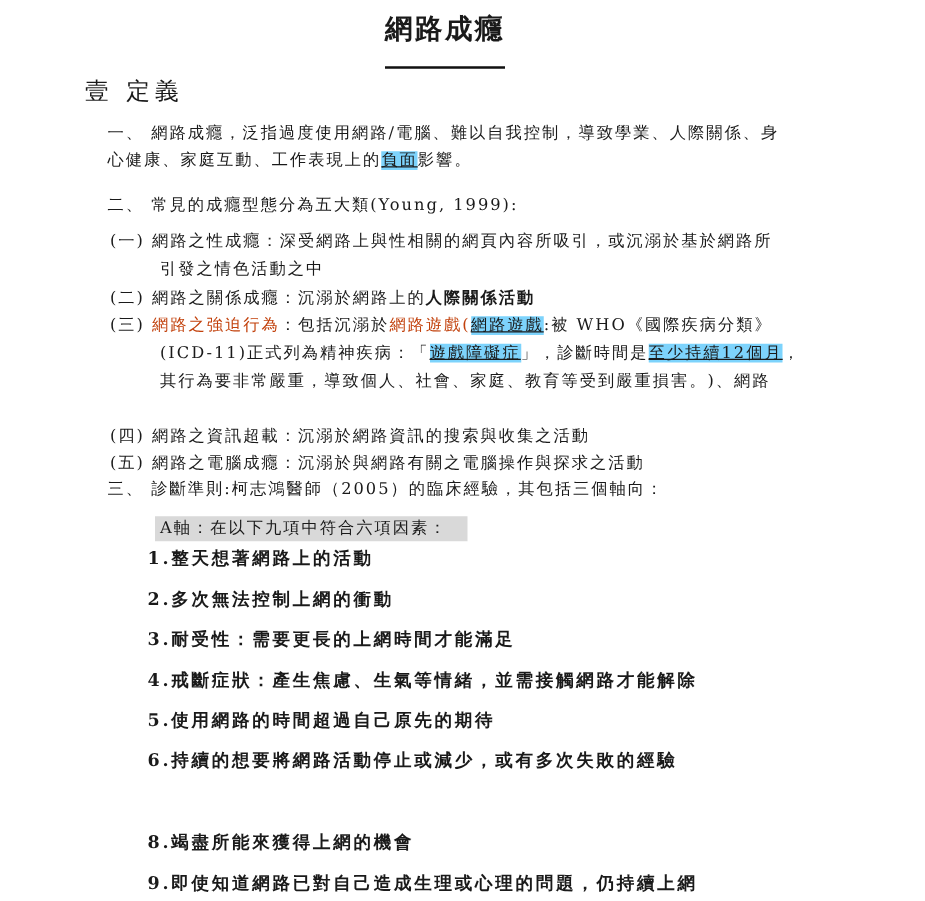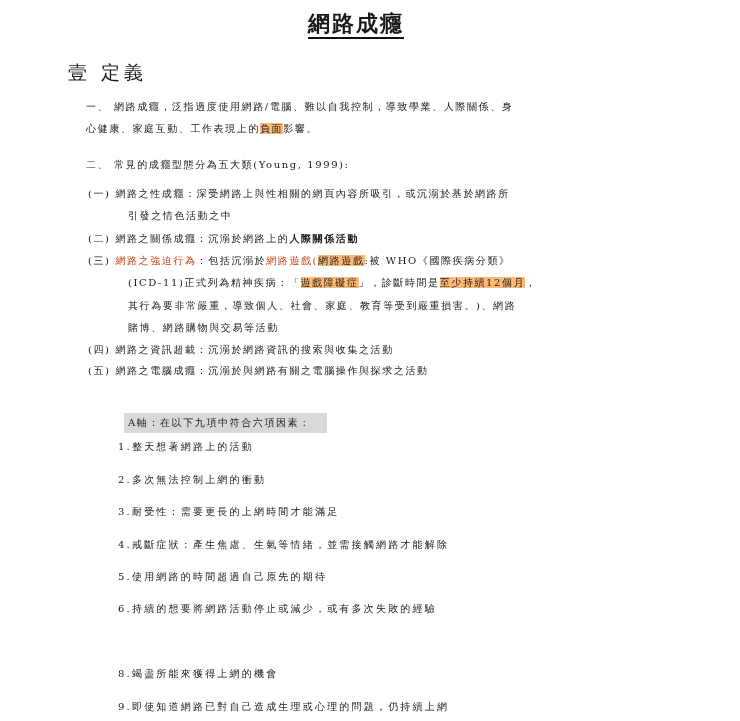--- a/index.html
+++ b/index.html
@@ -21,38 +21,38 @@
       width: 740px; height: 721px;
     }
     .abs { position: absolute; white-space: nowrap; }
     .title {
       left: 308px; top: 10px;
       font-size: 22px;
       font-weight: bold;
       letter-spacing: 2px;
       border-bottom: 2px solid #111;
       line-height: 26px;
-      padding-bottom: 1px;
+      padding-bottom: 17px;
     }
     .section-heading {
       left: 56px; top: 60px;
       font-size: 19px;
       letter-spacing: 4px;
       margin-left: 12px;
     }
     .txt {
-      font-size: 10px;
+      font-size: 13px;
       line-height: 20px;
       letter-spacing: 1.6px;
     }
-    .hl { background: #fdba74; }
+    .hl { background: #7dd3fc; text-decoration: underline; }
     .red { color: #c2410c; }
     .bold { font-weight: bold; }
     .gray-bg { background: #d9d9d9; padding: 0 16px 0 4px; }
-    .item { font-size: 10px; letter-spacing: 2.2px; line-height: 20px; }
+    .item { font-size: 14px; letter-spacing: 2.2px; line-height: 20px; font-weight: bold; }
   </style>
 </head>
 <body>
 
 <div class="page">
 
   <div class="abs title">網路成癮</div>
 
   <div class="abs section-heading">壹 定義</div>
 
@@ -70,25 +70,25 @@
     <span>(二) 網路之關係成癮：沉溺於網路上的</span><span class="bold">人際關係活動</span>
   </div>
 
   <div class="abs txt" style="left:88px; top:251px;">
     <span>(三) </span><span class="red">網路之強迫行為</span><span>：包括沉溺於</span><span class="red">網路遊戲(</span><span class="hl">網路遊戲</span><span>:被 WHO《國際疾病分類》</span>
   </div>
   <div class="abs txt" style="left:128px; top:273px;">
     <span>(ICD-11)正式列為精神疾病：「</span><span class="hl">遊戲障礙症</span><span>」，診斷時間是</span><span class="hl">至少持續12個月</span><span>，</span>
   </div>
   <div class="abs txt" style="left:128px; top:296px;">其行為要非常嚴重，導致個人、社會、家庭、教育等受到嚴重損害。)、網路</div>
-  <div class="abs txt" style="left:128px; top:318px;">賭博、網路購物與交易等活動</div>
 
   <div class="abs txt" style="left:88px; top:340px;">(四) 網路之資訊超載：沉溺於網路資訊的搜索與收集之活動</div>
   <div class="abs txt" style="left:88px; top:361px;">(五) 網路之電腦成癮：沉溺於與網路有關之電腦操作與探求之活動</div>
 
+  <div class="abs txt" style="left:86px; top:382px;">三、 診斷準則:柯志鴻醫師（2005）的臨床經驗，其包括三個軸向：</div>
 
   <div class="abs txt gray-bg" style="left:124px; top:413px;">A軸：在以下九項中符合六項因素：</div>
 
   <div class="abs item" style="left:118px; top:437px;">1.整天想著網路上的活動</div>
   <div class="abs item" style="left:118px; top:470px;">2.多次無法控制上網的衝動</div>
   <div class="abs item" style="left:118px; top:502px;">3.耐受性：需要更長的上網時間才能滿足</div>
   <div class="abs item" style="left:118px; top:535px;">4.戒斷症狀：產生焦慮、生氣等情緒，並需接觸網路才能解除</div>
   <div class="abs item" style="left:118px; top:567px;">5.使用網路的時間超過自己原先的期待</div>
   <div class="abs item" style="left:118px; top:599px;">6.持續的想要將網路活動停止或減少，或有多次失敗的經驗</div>
   <div class="abs item" style="left:118px; top:664px;">8.竭盡所能來獲得上網的機會</div>

